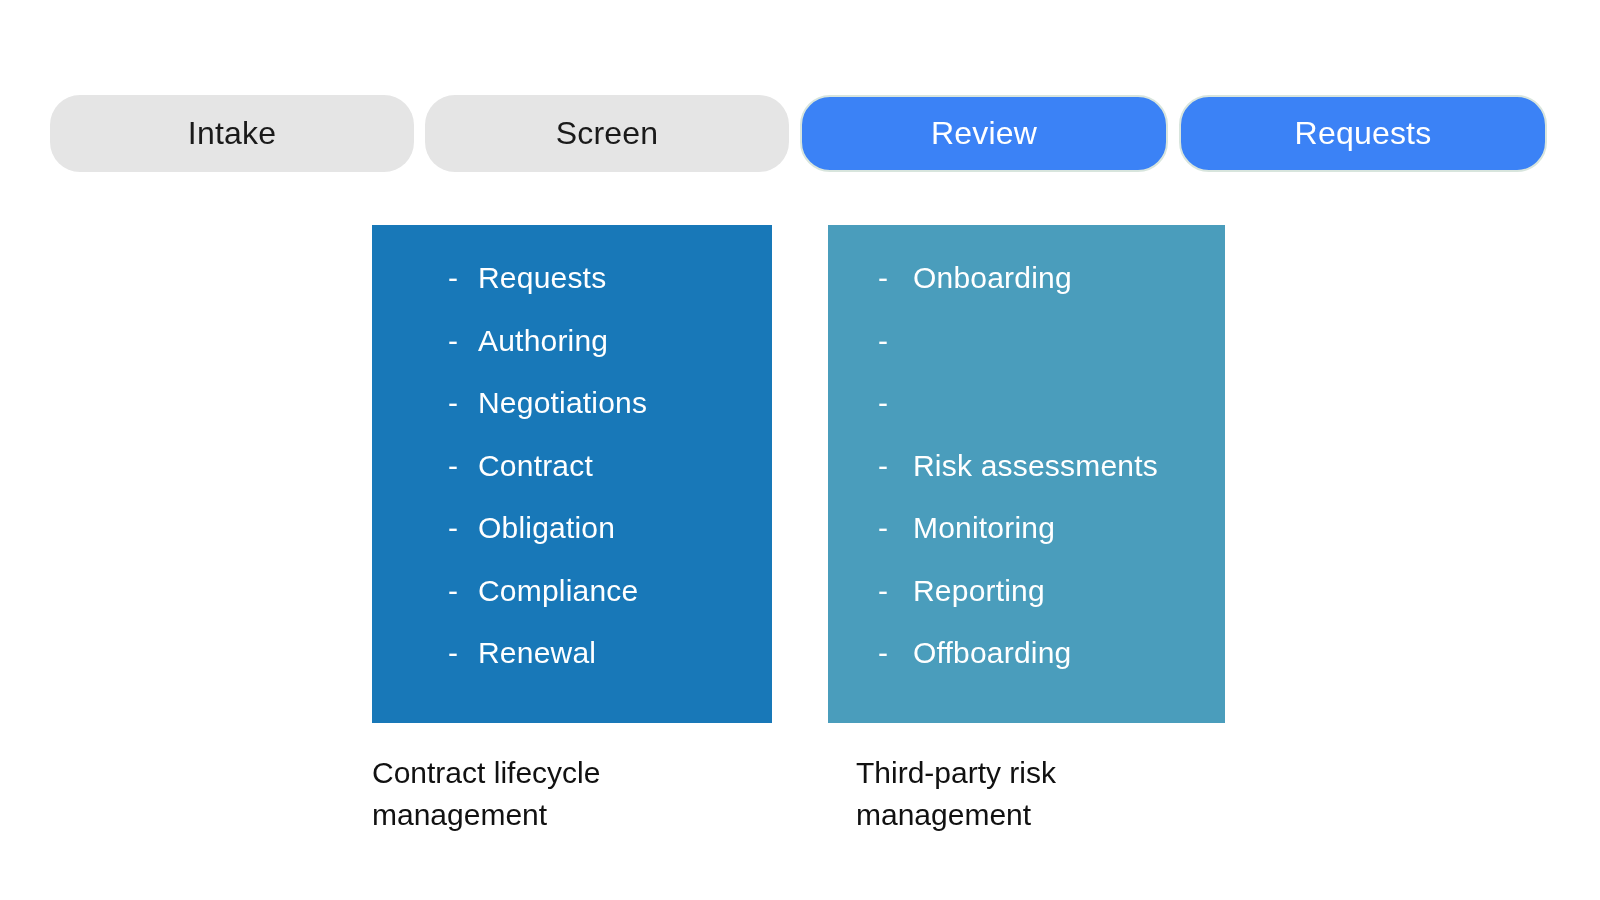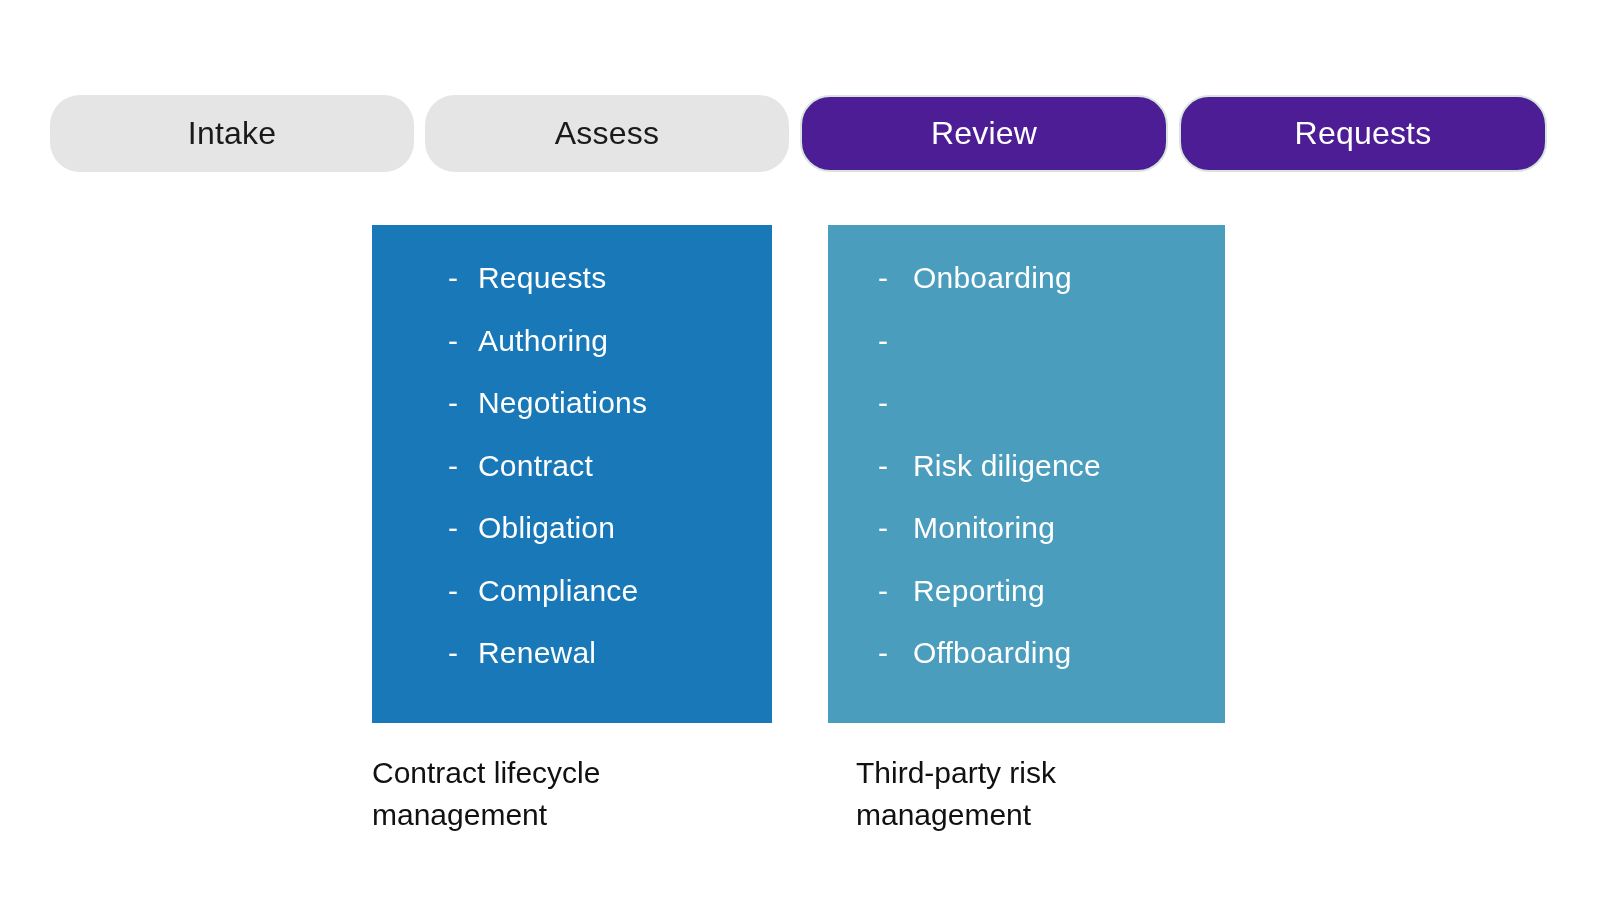--- a/index.html
+++ b/index.html
@@ -36,21 +36,21 @@
     font-size: 32px;
     letter-spacing: 0.2px;
     box-sizing: border-box;
     border-radius: 30px;
   }
   .stage.inactive {
     background: #e5e5e5;
     color: #1a1a1a;
   }
   .stage.active {
-    background: #4c1d95;
+    background: #3b82f6;
     color: #ffffff;
     border: 2px solid #d8e5dd;
   }
 
   
   .panel {
     position: absolute;
     top: 225px;
     height: 498px;
     box-sizing: border-box;
@@ -89,21 +89,21 @@
   }
   .caption-0 { left: 372px; width: 400px; }
   .caption-1 { left: 856px; width: 397px; }
 </style>
 </head>
 <body>
 
 <div class="canvas">
   <div class="stage-row" id="stageRow">
       <div class="stage inactive">Intake</div>
-      <div class="stage inactive">Assess</div>
+      <div class="stage inactive">Screen</div>
       <div class="stage active">Review</div>
       <div class="stage active">Requests</div>
     </div>
   <div id="panels">
       <div class="panel panel-0" style="background: rgb(24, 120, 184);">
         <ul class="item-list">
           <li>
             <span class="dash">-</span>
             <span class="item-label">Requests</span>
           </li>
@@ -142,21 +142,21 @@
             <span class="item-label">Onboarding</span>
           </li>
           <li>
             <span class="dash">-</span>
           </li>
           <li>
             <span class="dash">-</span>
           </li>
           <li>
             <span class="dash">-</span>
-            <span class="item-label">Risk diligence</span>
+            <span class="item-label">Risk assessments</span>
           </li>
           <li>
             <span class="dash">-</span>
             <span class="item-label">Monitoring</span>
           </li>
           <li>
             <span class="dash">-</span>
             <span class="item-label">Reporting</span>
           </li>
           <li>

